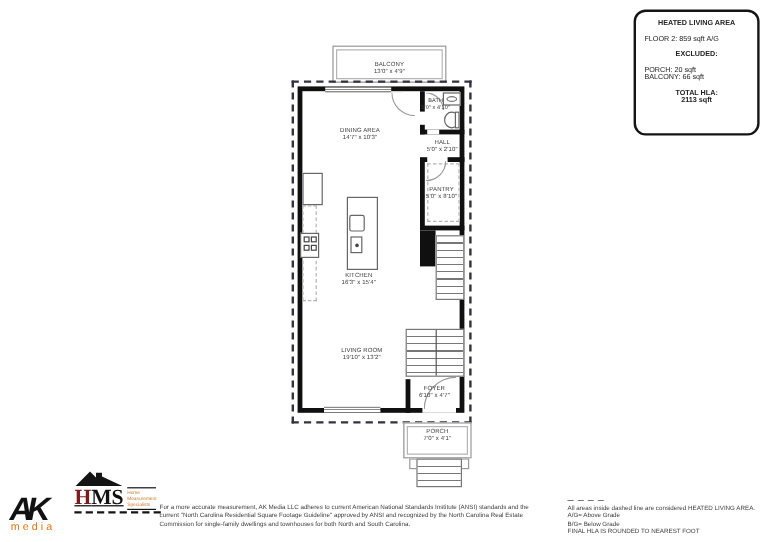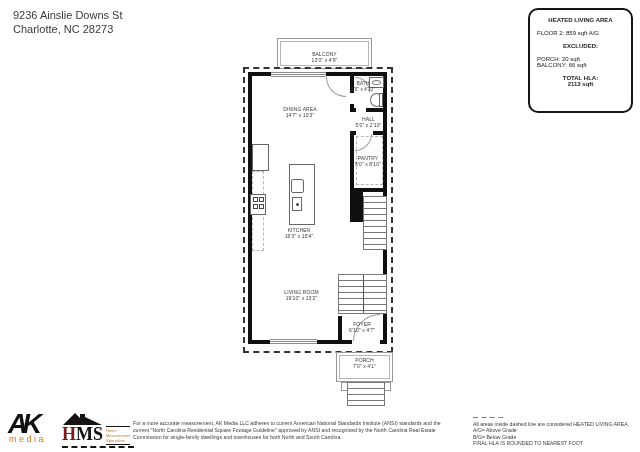--- a/index.html
+++ b/index.html
@@ -28,38 +28,34 @@
   .fixture{border:1px solid #666;background:#fff;}
   .dashedbox{border:1px dashed #b5b5b5;background:#fff;}
   .fp-label{font-size:5px;line-height:6px;text-align:center;color:#3a3a3a;letter-spacing:.1px;}
   .fp-label .nm{display:block;}
   .fp-label .dm{display:block;}
 
   
   #ak-logo{left:8px;top:412px;width:48px;height:36px;color:#111;}
   #ak-top{font-size:27px;font-weight:bold;font-style:italic;letter-spacing:-5px;line-height:24px;}
   #ak-bottom{font-size:9px;color:#e0750f;letter-spacing:2.5px;margin-top:-2px;margin-left:1px;}
-  #hms-logo{left:62px;top:412px;width:72px;height:36px;border-bottom:2px dashed #141414;}
+  #hms-logo{left:62px;top:392px;width:72px;height:36px;border-bottom:2px dashed #141414;text-decoration:underline;}
   #hms-word{font-family:"Liberation Serif",serif;font-weight:bold;font-size:18px;line-height:16px;color:#111;}
   #hms-word .h{color:#7a1c1c;}
   #hms-tag{position:absolute;left:44px;top:14px;font-size:4px;line-height:5px;color:#c87a28;
            border-top:1px solid #141414;border-bottom:1px solid #141414;padding:1px 0;}
   #disclaimer{left:133px;top:420px;width:318px;font-size:5.2px;line-height:7px;color:#3d3d3d;}
   #legend{left:473px;top:414px;width:160px;font-size:5.2px;line-height:6.6px;color:#3d3d3d;}
   #legend .dash{font-weight:bold;color:#141414;letter-spacing:1px;font-size:5px;}
 </style>
 </head>
 <body>
 
 <div id="page">
 
-  <div class="abs" id="address">
-    <div>9236 Ainslie Downs St</div>
-    <div>Charlotte, NC  28273</div>
-  </div>
 
   <div class="abs" id="infobox">
     <div class="ctr t">HEATED LIVING AREA</div>
     <div class="row t">FLOOR 2: 859 sqft  A/G</div>
     <div class="ctr t">EXCLUDED:</div>
     <div class="row t">PORCH: 20 sqft</div>
     <div class="row">BALCONY: 66 sqft</div>
     <div class="ctr t">TOTAL HLA:</div>
     <div class="ctr">2113 sqft</div>
   </div>

